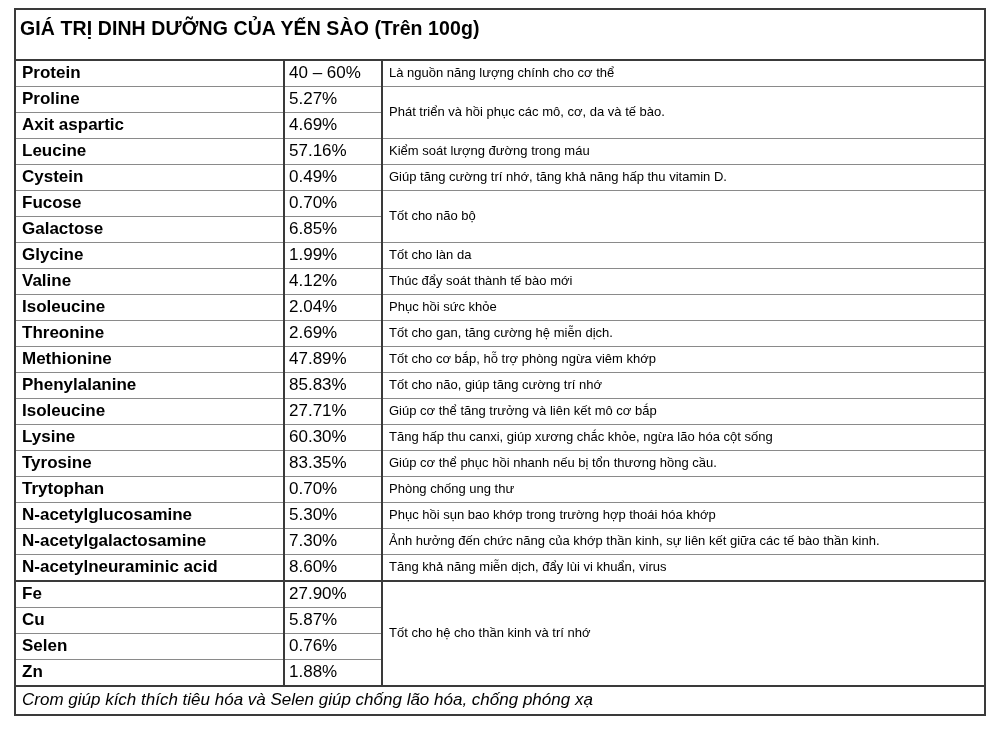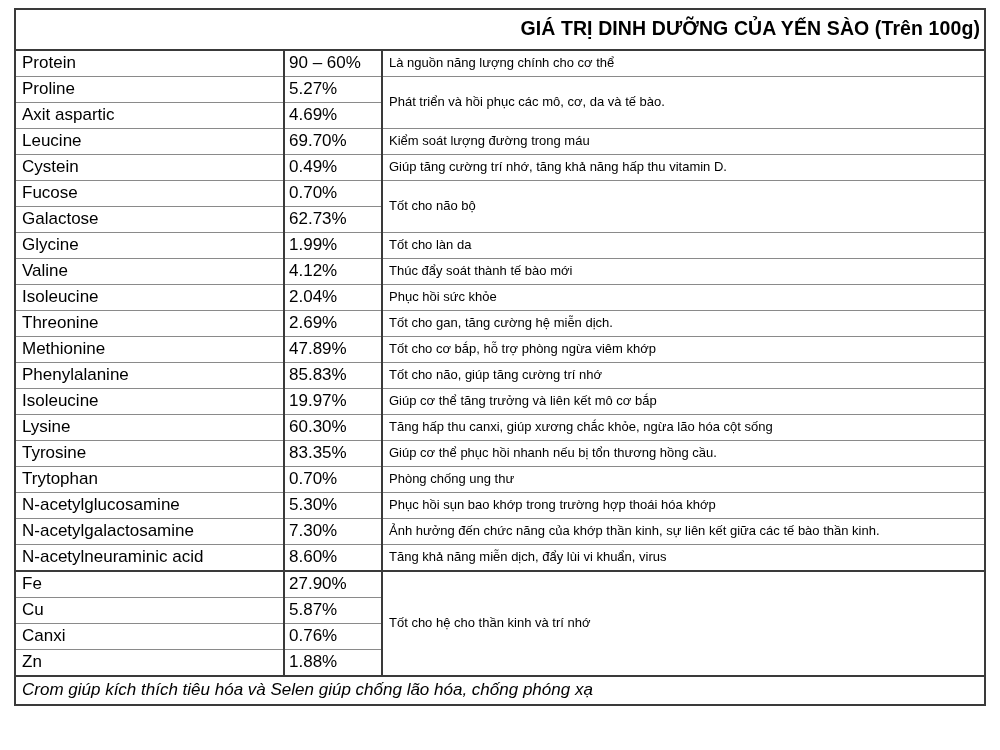--- a/index.html
+++ b/index.html
@@ -32,29 +32,29 @@
   table.nutrition {
     border-collapse: collapse;
     width: 100%;
     table-layout: fixed;
   }
   table.nutrition col.c-name { width: 268px; }
   table.nutrition col.c-val  { width: 98px; }
   table.nutrition col.c-desc { width: auto; }
 
   .title-cell {
-    text-align: right;
+    text-align: left;
     font-weight: bold;
     font-size: 19.5px;
-    padding: 7px 4px 9px 4px;
+    padding: 7px 4px 19px 4px;
     border-bottom: 2px solid #3a3a3a;
     letter-spacing: 0.1px;
   }
   td.name {
-    font-weight: normal;
+    font-weight: bold;
     font-size: 17px;
     padding: 2px 4px 3px 6px;
     border-right: 2px solid #3a3a3a;
     border-bottom: 1px solid #8a8a8a;
     vertical-align: middle;
     white-space: nowrap;
   }
   td.val {
     font-size: 17px;
     padding: 2px 4px 3px 4px;
@@ -90,50 +90,50 @@
         <col class="c-val">
         <col class="c-desc">
       </colgroup>
       <tbody>
         <tr>
           <td class="title-cell" colspan="3">GIÁ TRỊ DINH DƯỠNG CỦA YẾN SÀO (Trên 100g)</td>
         </tr>
 
       <tr>
             <td class="name">Protein</td>
-            <td class="val">90 – 60%</td>
+            <td class="val">40 – 60%</td>
             <td class="desc">Là nguồn năng lượng chính cho cơ thể</td>
           </tr>
           <tr>
             <td class="name">Proline</td>
             <td class="val">5.27%</td>
             <td class="desc" rowspan="2">Phát triển và hồi phục các mô, cơ, da và tế bào.</td>
           </tr>
           <tr>
             <td class="name">Axit aspartic</td>
             <td class="val">4.69%</td>
           </tr>
           <tr>
             <td class="name">Leucine</td>
-            <td class="val">69.70%</td>
+            <td class="val">57.16%</td>
             <td class="desc">Kiểm soát lượng đường trong máu</td>
           </tr>
           <tr>
             <td class="name">Cystein</td>
             <td class="val">0.49%</td>
             <td class="desc">Giúp tăng cường trí nhớ, tăng khả năng hấp thu vitamin D.</td>
           </tr>
           <tr>
             <td class="name">Fucose</td>
             <td class="val">0.70%</td>
             <td class="desc" rowspan="2">Tốt cho não bộ</td>
           </tr>
           <tr>
             <td class="name">Galactose</td>
-            <td class="val">62.73%</td>
+            <td class="val">6.85%</td>
           </tr>
           <tr>
             <td class="name">Glycine</td>
             <td class="val">1.99%</td>
             <td class="desc">Tốt cho làn da</td>
           </tr>
           <tr>
             <td class="name">Valine</td>
             <td class="val">4.12%</td>
             <td class="desc">Thúc đẩy soát thành tế bào mới</td>
@@ -153,21 +153,21 @@
             <td class="val">47.89%</td>
             <td class="desc">Tốt cho cơ bắp, hỗ trợ phòng ngừa viêm khớp</td>
           </tr>
           <tr>
             <td class="name">Phenylalanine</td>
             <td class="val">85.83%</td>
             <td class="desc">Tốt cho não, giúp tăng cường trí nhớ</td>
           </tr>
           <tr>
             <td class="name">Isoleucine</td>
-            <td class="val">19.97%</td>
+            <td class="val">27.71%</td>
             <td class="desc">Giúp cơ thể tăng trưởng và liên kết mô cơ bắp</td>
           </tr>
           <tr>
             <td class="name">Lysine</td>
             <td class="val">60.30%</td>
             <td class="desc">Tăng hấp thu canxi, giúp xương chắc khỏe, ngừa lão hóa cột sống</td>
           </tr>
           <tr>
             <td class="name">Tyrosine</td>
             <td class="val">83.35%</td>
@@ -196,21 +196,21 @@
           <tr>
             <td class="name">Fe</td>
             <td class="val">27.90%</td>
             <td class="desc" rowspan="4">Tốt cho hệ cho thần kinh và trí nhớ</td>
           </tr>
           <tr>
             <td class="name">Cu</td>
             <td class="val">5.87%</td>
           </tr>
           <tr>
-            <td class="name">Canxi</td>
+            <td class="name">Selen</td>
             <td class="val">0.76%</td>
           </tr>
           <tr class="last">
             <td class="name">Zn</td>
             <td class="val">1.88%</td>
           </tr>
         </tbody>
       <tfoot>
         <tr>
           <td class="footnote-cell" colspan="3">Crom giúp kích thích tiêu hóa và Selen giúp chống lão hóa, chống phóng xạ</td>

